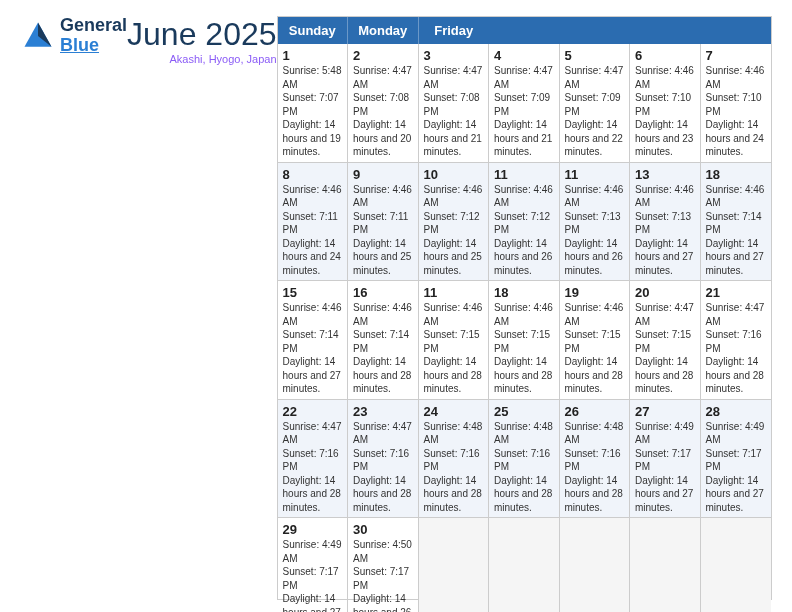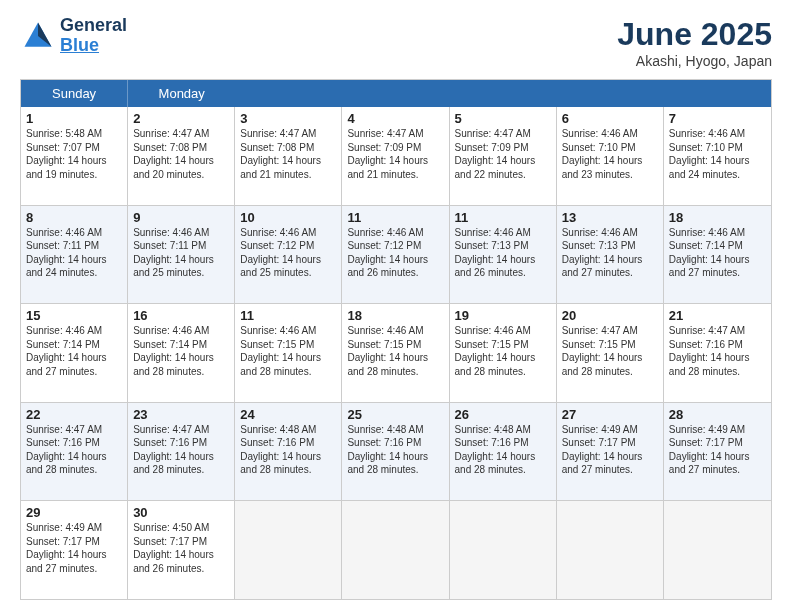--- a/index.html
+++ b/index.html
@@ -8,21 +8,21 @@
       background: #fff;
       width: 792px;
       height: 612px;
       overflow: hidden;
     }
     .page {
       width: 792px;
       height: 612px;
       padding: 16px 20px 12px 20px;
       display: flex;
-      flex-direction: column;
+      flex-direction: row;
     }
     .header {
       display: flex;
       justify-content: space-between;
       align-items: flex-start;
       margin-bottom: 10px;
     }
     .logo {
       display: flex;
       align-items: center;
@@ -43,42 +43,42 @@
     }
     .logo-icon {
       width: 36px;
       height: 36px;
     }
     .title-block {
       text-align: right;
     }
     .main-title {
       font-size: 32px;
-      font-weight: bold;
+      font-weight: normal;
       color: #1a3a5c;
     }
     .subtitle {
-      font-size: 14px;
-      color: #404040;
+      font-size: 11px;
+      color: #8b5cf6;
     }
     .calendar {
       flex: 1;
       display: flex;
       flex-direction: column;
       border: 1px solid #ccc;
     }
     .cal-header-row {
       display: grid;
       grid-template-columns: repeat(7, 1fr);
       background: #2b6cb0;
     }
     .cal-header-cell {
       color: #fff;
       font-size: 13px;
-      font-weight: normal;
+      font-weight: bold;
       text-align: center;
       padding: 6px 2px;
       border-right: 1px solid rgba(255,255,255,0.3);
     }
     .cal-header-cell:last-child { border-right: none; }
     .cal-body {
       flex: 1;
       display: flex;
       flex-direction: column;
     }
@@ -135,20 +135,21 @@
     <div class="title-block">
       <div class="main-title">June 2025</div>
       <div class="subtitle">Akashi, Hyogo, Japan</div>
     </div>
   </div>
 
   <div class="calendar">
     <div class="cal-header-row">
     <div class="cal-header-cell">Sunday</div>
         <div class="cal-header-cell">Monday</div>
+        <div class="cal-header-cell">Friday</div>
       </div>
     <div class="cal-body">
     <div class="cal-row">
           <div class="cal-cell">
             <span class="day-num">1</span>
             <div class="cell-text">Sunrise: 5:48 AM<br>Sunset: 7:07 PM<br>Daylight: 14 hours and 19 minutes.</div>
           </div>
           <div class="cal-cell">
             <span class="day-num">2</span>
             <div class="cell-text">Sunrise: 4:47 AM<br>Sunset: 7:08 PM<br>Daylight: 14 hours and 20 minutes.</div>

